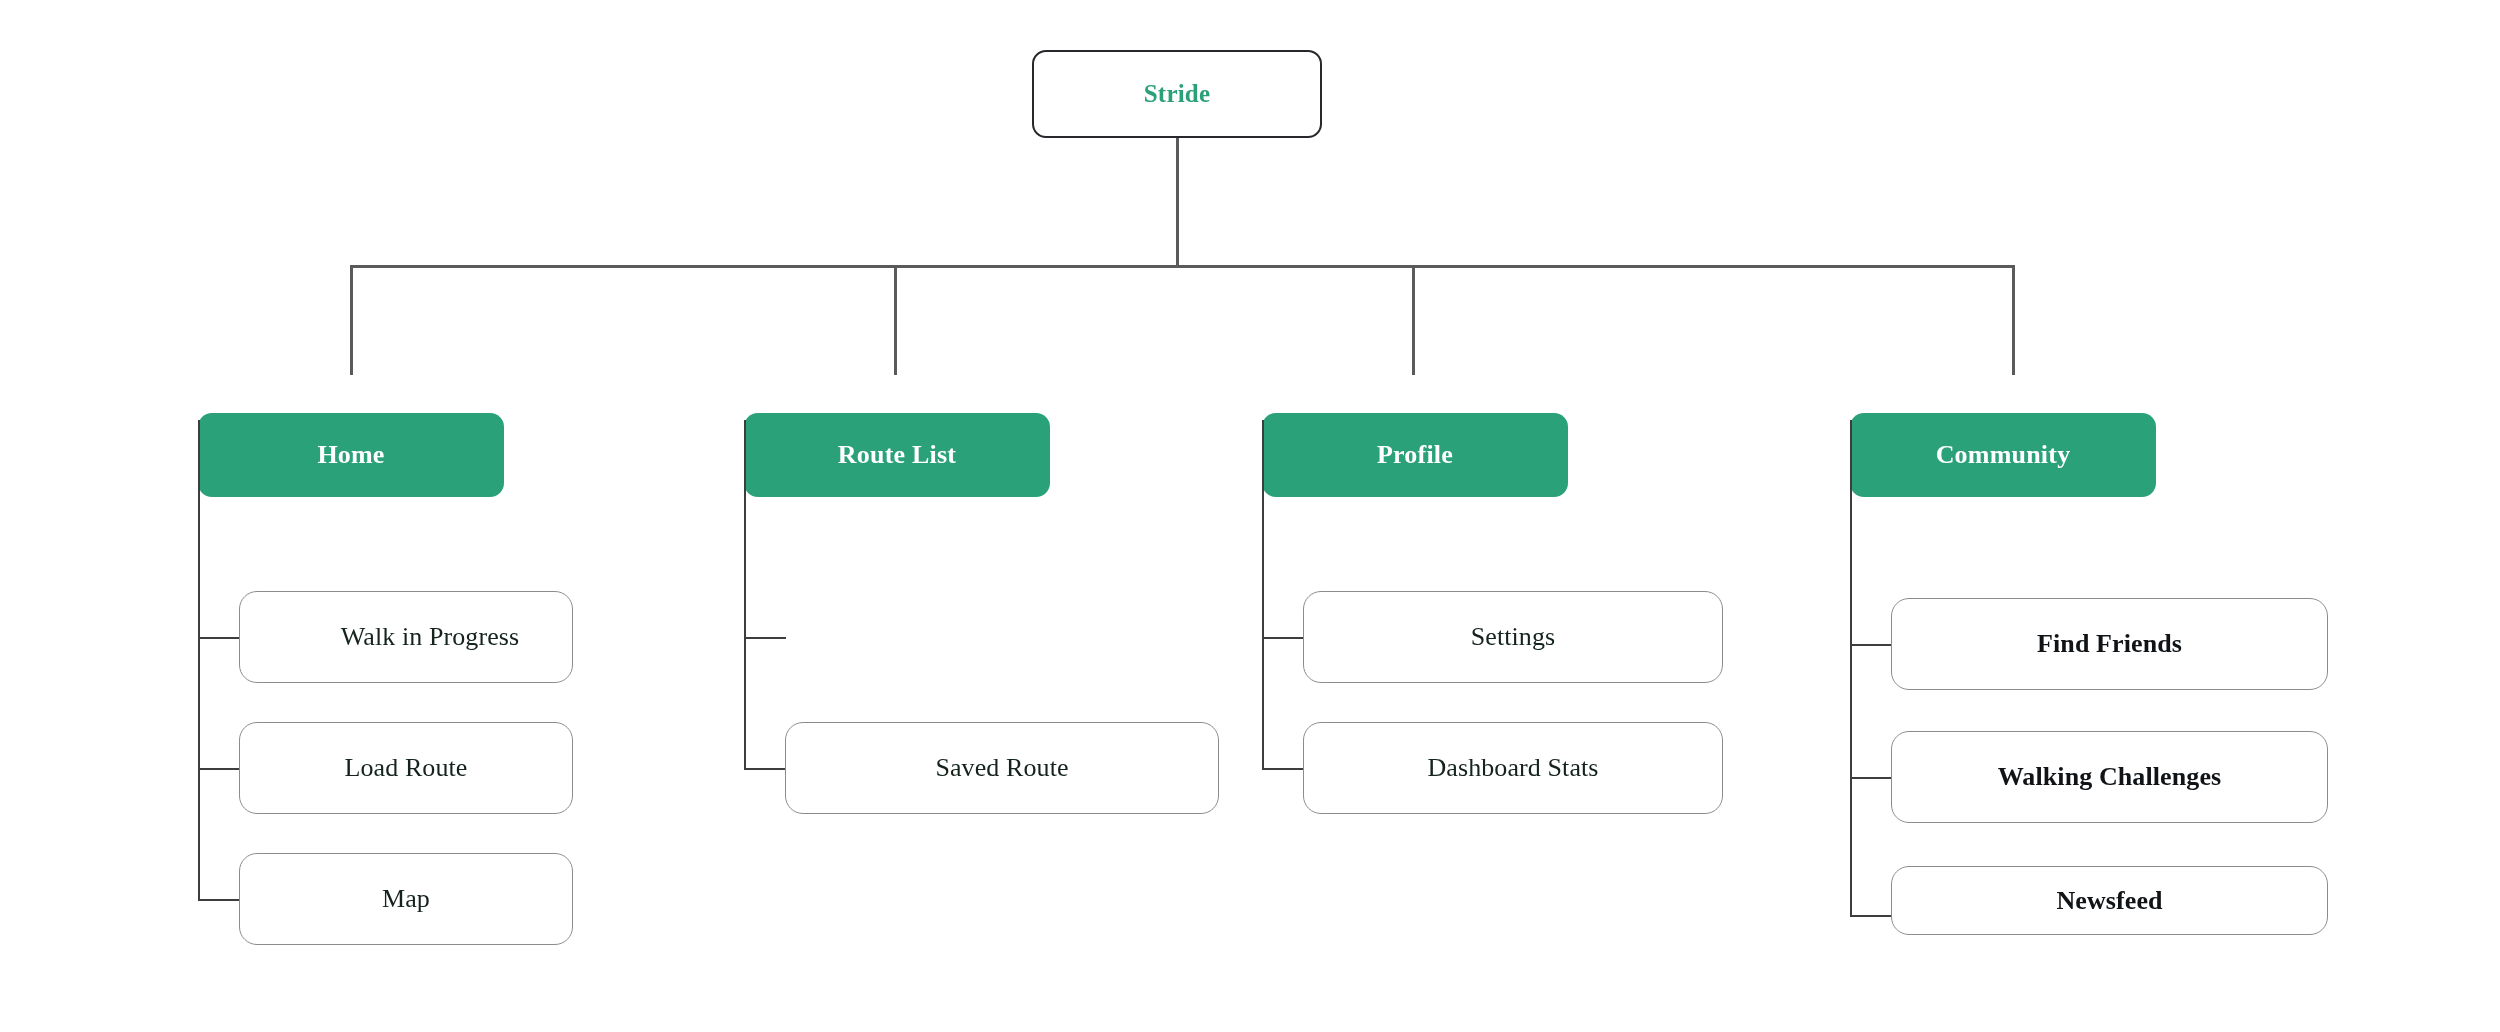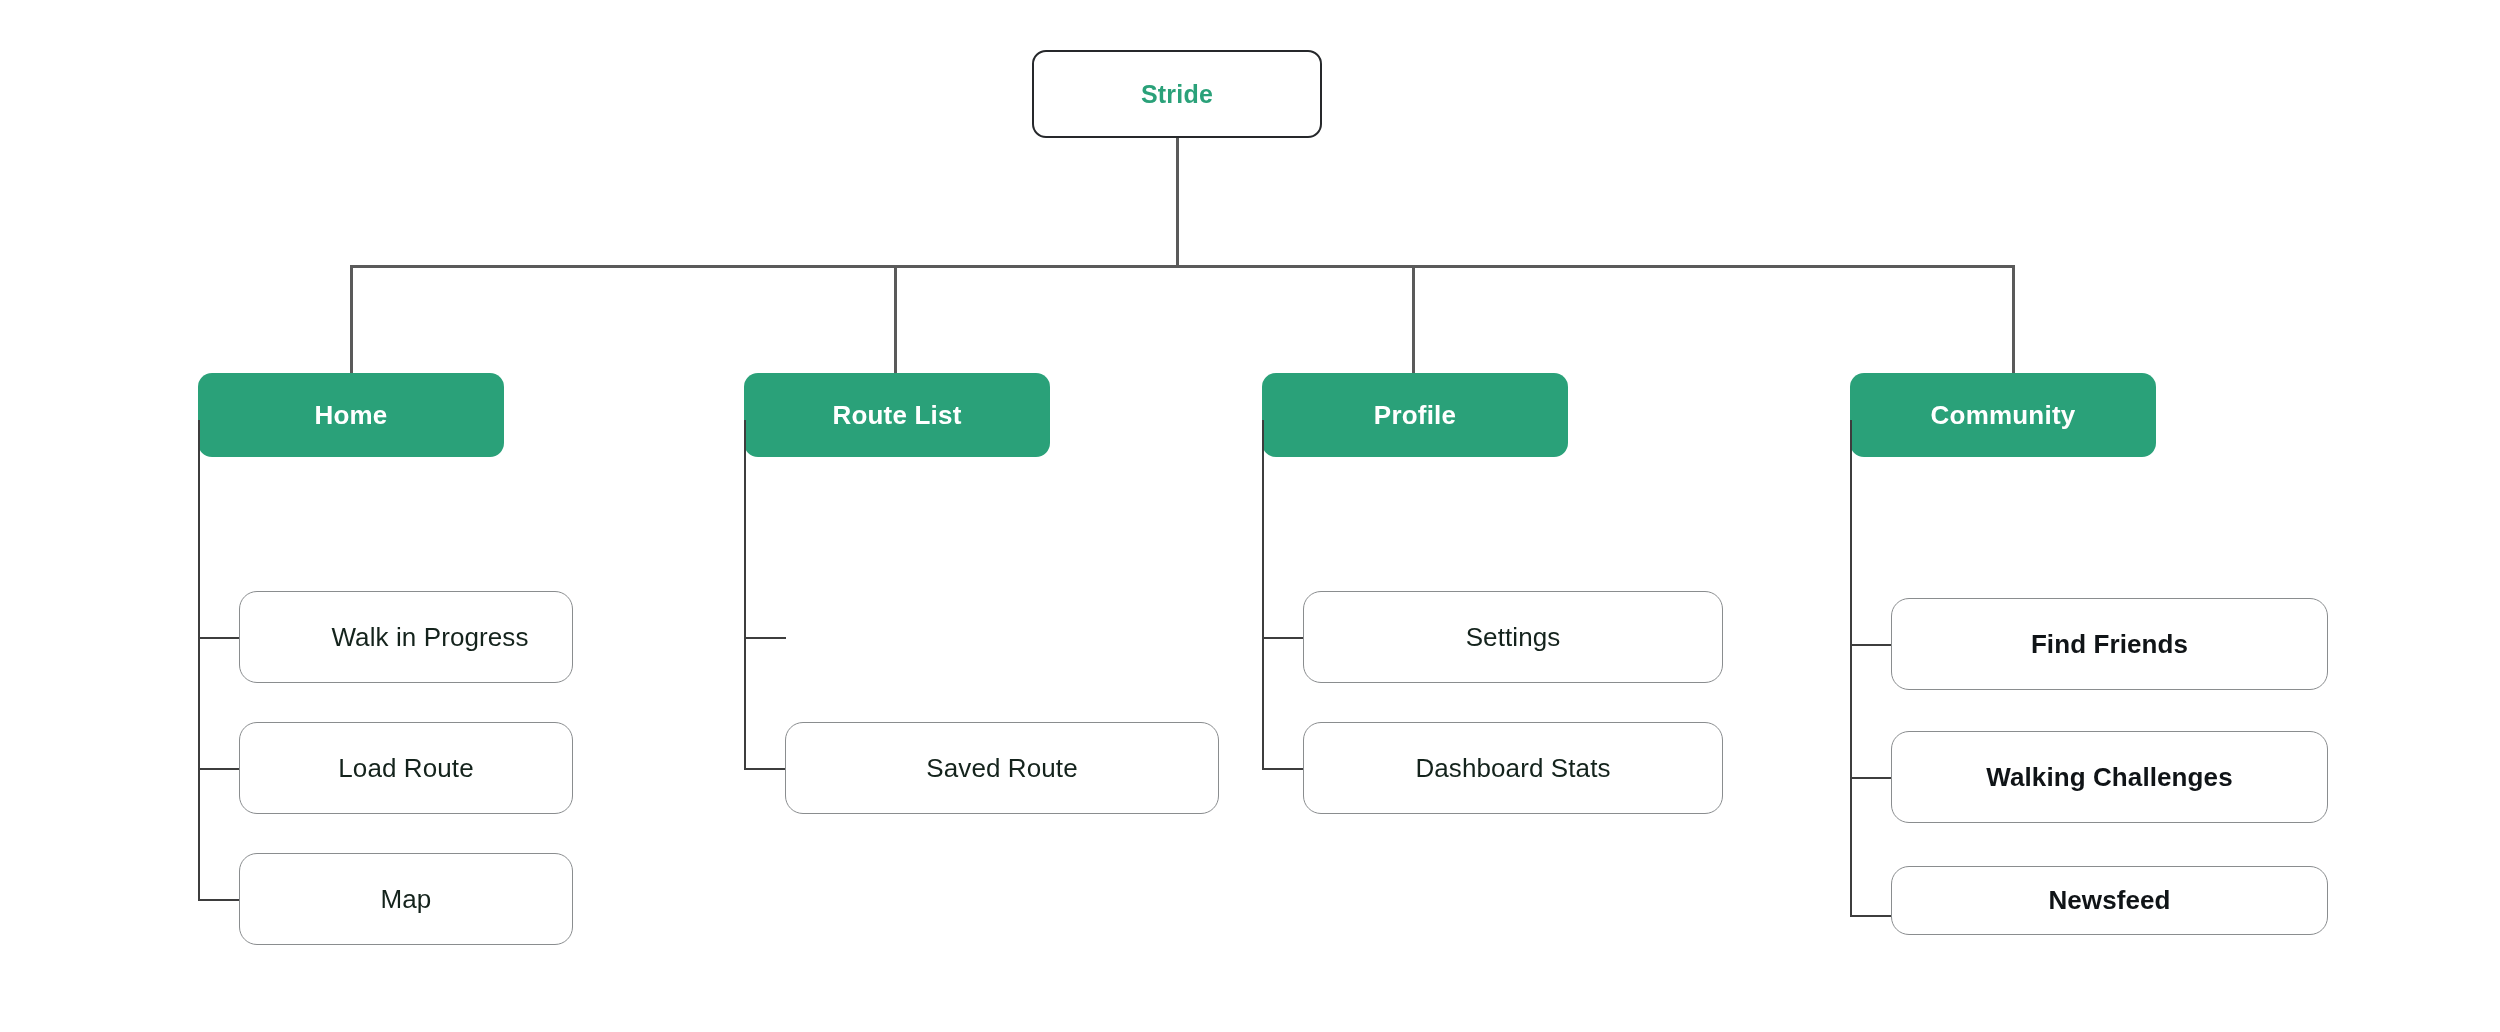--- a/index.html
+++ b/index.html
@@ -12,20 +12,21 @@
     font-family: "Liberation Sans", sans-serif;
     width: 2500px;
     height: 1032px;
     overflow: hidden;
   }
   #canvas {
     position: relative;
     width: 2500px;
     height: 1032px;
     background: #ffffff;
+    font-family: Liberation Serif, serif;
   }
   
   .conn {
     position: absolute;
     background: #5a5a5a;
   }
   .conn.v { width: 3px; }
   .conn.h { height: 3px; }
   .conn.thin { background: #3d3d3d; }
   .conn.thin.v { width: 2px; }
@@ -49,20 +50,21 @@
     font-weight: 700;
     letter-spacing: 0.2px;
   }
   .node-section {
     background: #2aa179;
     border-radius: 14px;
     color: #ffffff;
     font-size: 26px;
     font-weight: 700;
     letter-spacing: 0.2px;
+    margin-top: 40px;
   }
   .node-leaf {
     background: #ffffff;
     border: 1.6px solid #8a8d8f;
     border-radius: 18px;
     color: #14231c;
     font-size: 26px;
     font-weight: 400;
     letter-spacing: 0.1px;
   }

